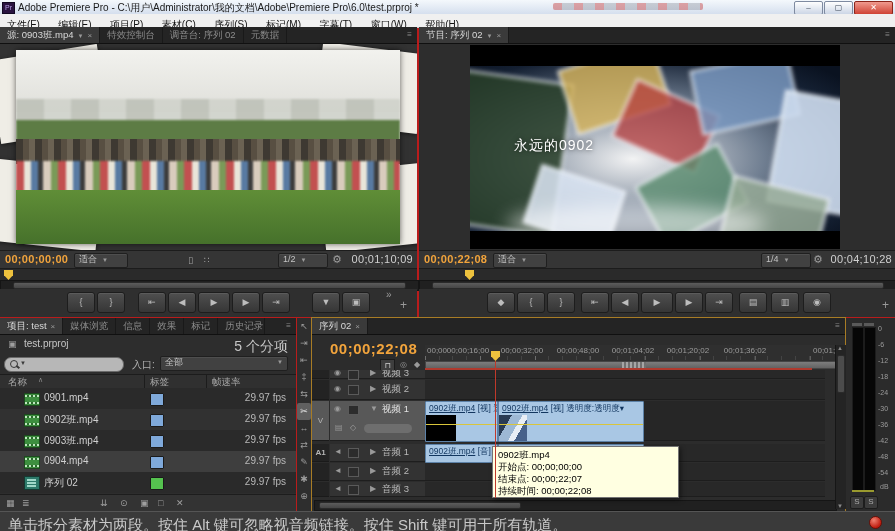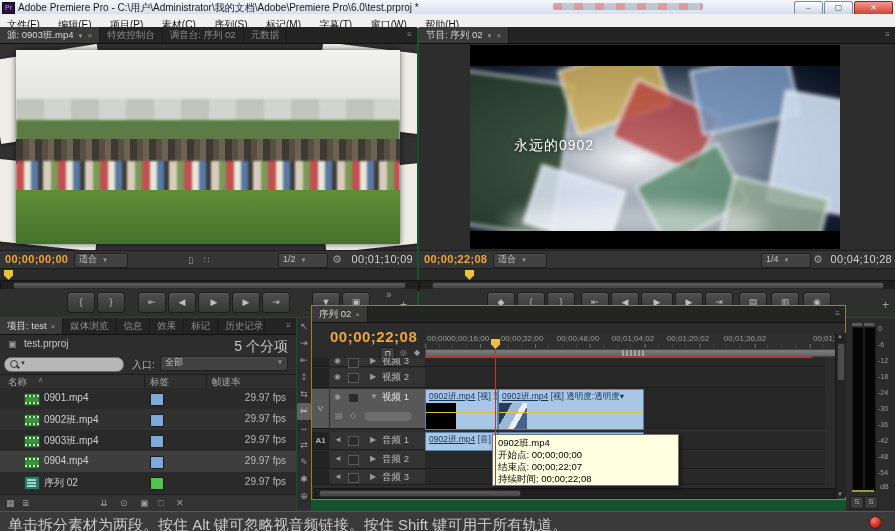--- a/index.html
+++ b/index.html
@@ -1,16 +1,16 @@
 <!DOCTYPE html>
 <html><head>
 <meta charset="utf-8">
 <style>
   html,body{margin:0;padding:0;background:#000;}
-  #app{position:relative;width:895px;height:531px;background:#14532d;overflow:hidden;
+  #app{position:relative;width:895px;height:531px;background:#b91c1c;overflow:hidden;
        font-family:"Liberation Sans","DejaVu Sans",sans-serif;cursor:default;}
   .abs{position:absolute;}
 
   
   .titlebar{left:0;top:0;width:895px;height:14px;background:linear-gradient(#f4f8fc,#d5dfee);border-bottom:1px solid #aab4c4;}
   .pricon{left:2px;top:2px;width:11px;height:10px;background:#2a1340;color:#b9a0e8;font-size:7px;line-height:10px;text-align:center;border:1px solid #120822;}
   .titletext{left:18px;top:1px;font-size:10px;color:#1a1a1a;white-space:nowrap;}
   .watermark{left:553px;top:3px;width:150px;height:7px;border-radius:2px;opacity:.55;filter:blur(.6px);
      background:repeating-linear-gradient(90deg,rgba(195,55,55,.8) 0 9px,rgba(120,124,136,.6) 9px 21px);}
   .winbtns{right:2px;top:1px;display:flex;gap:1px;}
@@ -342,21 +342,21 @@
     <div class="tool">‡</div>
     <div class="tool">⇆</div>
     <div class="tool sel">✂</div>
     <div class="tool">↔</div>
     <div class="tool">⇄</div>
     <div class="tool">✎</div>
     <div class="tool">✱</div>
     <div class="tool">⊕</div>
   </div>
 
-  <div class="panel tl" style="left:312px;top:306px;width:533px;height:193px;background:#2c2c2c;">
+  <div class="panel tl" style="left:312px;top:318px;width:533px;height:193px;background:#2c2c2c;">
     <div class="tabbar">
       <div class="tab active"><span>序列 02</span><span class="tclose">×</span></div>
       <div class="panelmenu">≡</div>
     </div>
 
     <div class="abs" style="left:18px;top:22px;font-size:15px;font-weight:bold;color:#f2a43c;letter-spacing:.5px;">00;00;22;08</div>
     <div class="abs" style="left:68px;top:41px;width:13px;height:12px;background:#3e3e3e;border:1px solid #1c1c1c;color:#cfcfcf;font-size:8px;text-align:center;line-height:11px;"><span>⊓</span></div>
     <div class="abs ticon" style="left:88px;top:42px;">◎</div>
     <div class="abs ticon" style="left:102px;top:42px;">◆</div>
 

